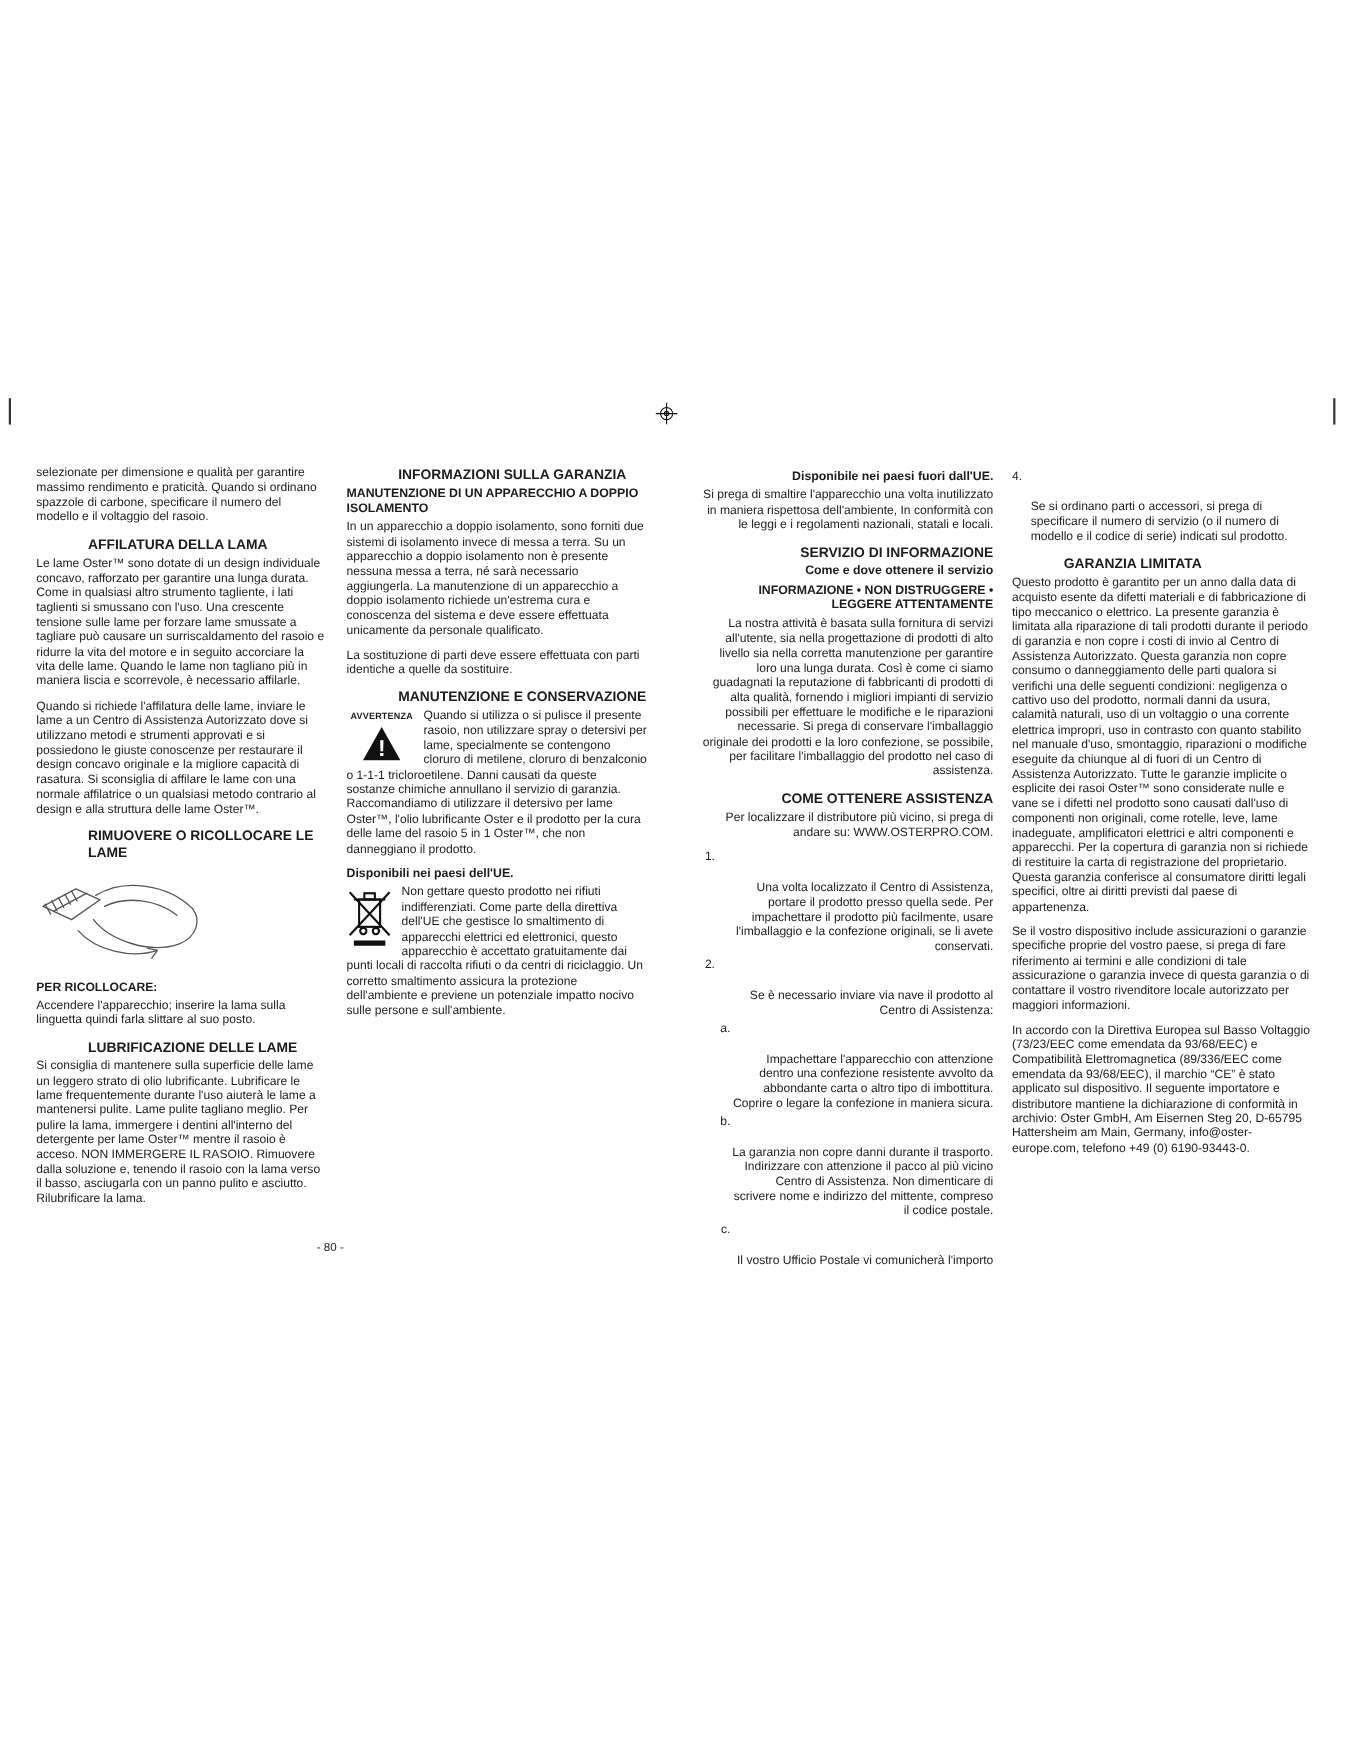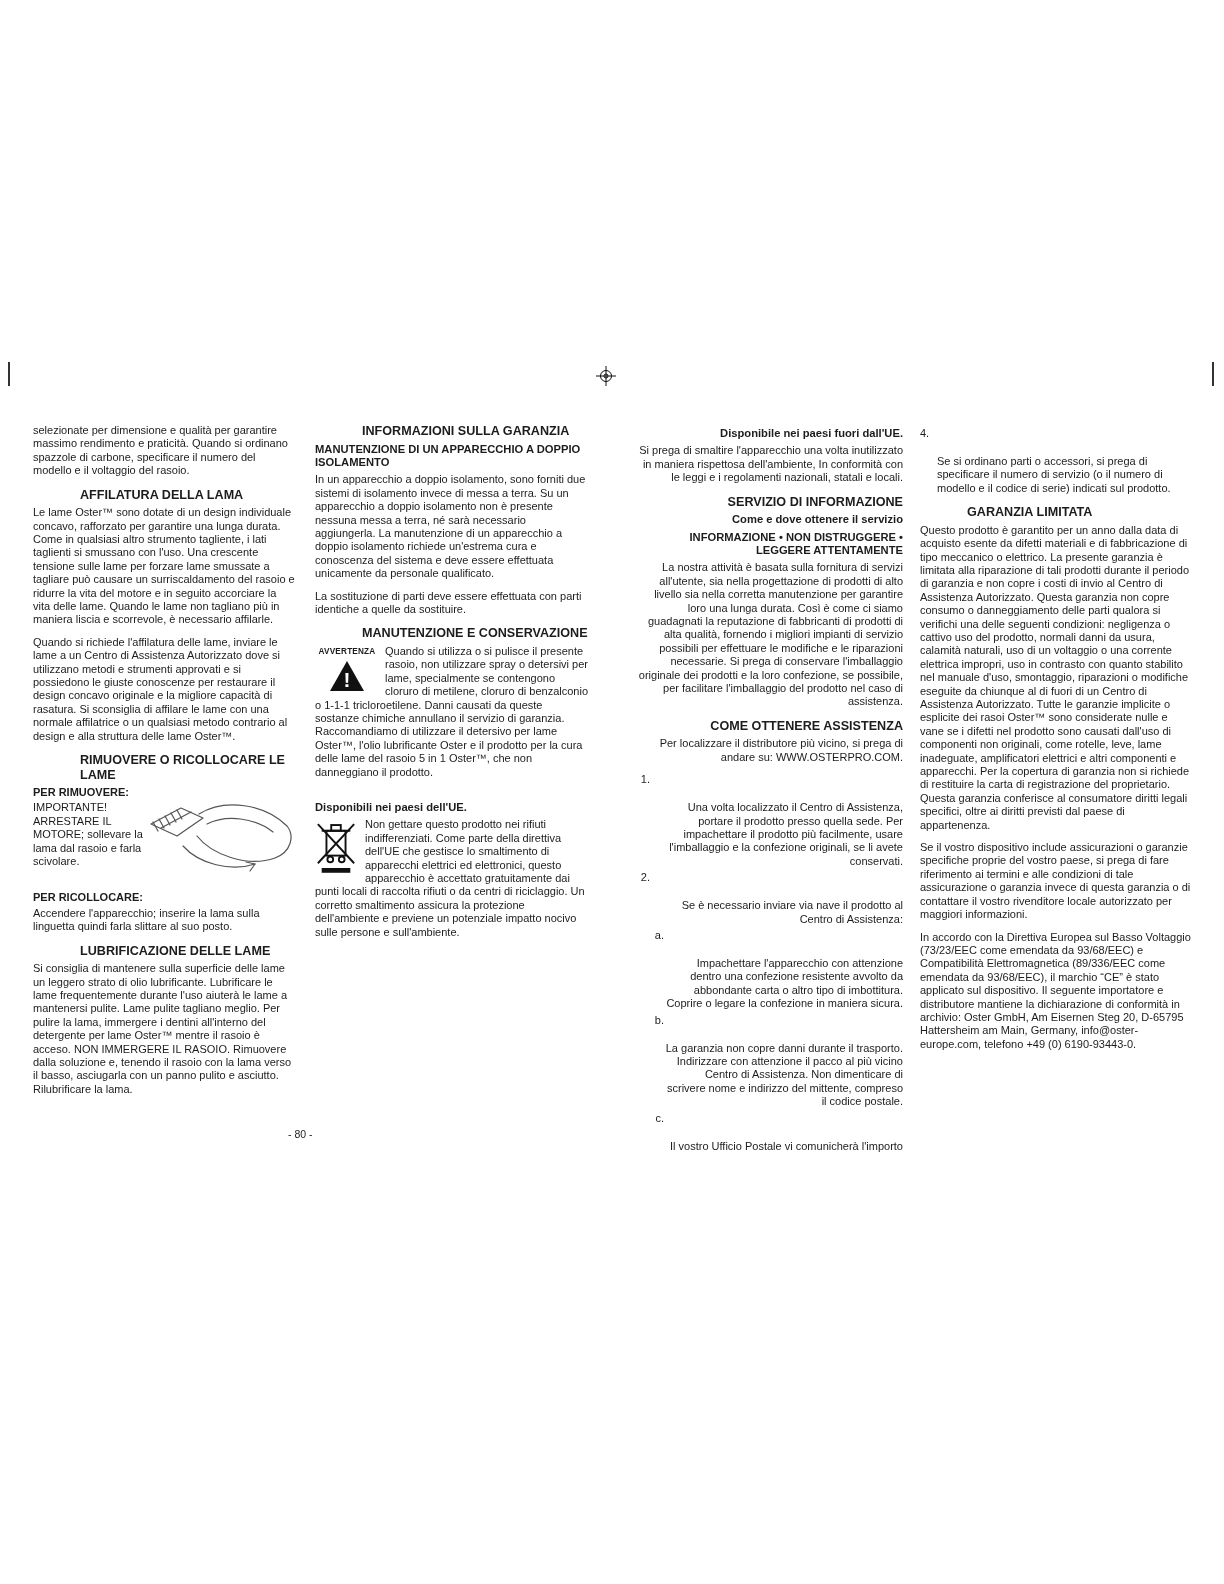--- a/index.html
+++ b/index.html
@@ -55,21 +55,21 @@
     margin: 2px 8px 2px 0;
     display: flex; align-items: center; justify-content: center;
   }
   .dbl-ins-icon .inner {
     width: 10px; height: 8px;
     border: 1.6px solid #111;
     display: block;
   }
 
   
-  .warn-wrap { margin-bottom: 22px; overflow: visible; }
+  .warn-wrap { margin-bottom: 9px; overflow: visible; }
   .warn-icon-block {
     float: left;
     width: 64px;
     margin: 0 6px 2px 0;
     text-align: center;
   }
   .warn-label {
     display: block;
     font-size: 8.2px;
     font-weight: bold;
@@ -154,24 +154,20 @@
 
   <div class="col col1">
     <p>selezionate per dimensione e qualità per garantire massimo rendimento e praticità. Quando si ordinano spazzole di carbone, specificare il numero del modello e il voltaggio del rasoio.</p>
 
     <div class="h-section">AFFILATURA DELLA LAMA</div>
     <p>Le lame Oster™ sono dotate di un design individuale concavo, rafforzato per garantire una lunga durata. Come in qualsiasi altro strumento tagliente, i lati taglienti si smussano con l'uso. Una crescente tensione sulle lame per forzare lame smussate a tagliare può causare un surriscaldamento del rasoio e ridurre la vita del motore e in seguito accorciare la vita delle lame. Quando le lame non tagliano più in maniera liscia e scorrevole, è necessario affilarle.</p>
     <p>Quando si richiede l'affilatura delle lame, inviare le lame a un Centro di Assistenza Autorizzato dove si utilizzano metodi e strumenti approvati e si possiedono le giuste conoscenze per restaurare il design concavo originale e la migliore capacità di rasatura. Si sconsiglia di affilare le lame con una normale affilatrice o un qualsiasi metodo contrario al design e alla struttura delle lame Oster™.</p>
 
     <div class="h-section">RIMUOVERE O RICOLLOCARE LE LAME</div>
     <div class="remove-row">
-      <div class="remove-text">
-        <p class="bold">PER RIMUOVERE:</p>
-        <p>IMPORTANTE! ARRESTARE IL MOTORE; sollevare la lama dal rasoio e farla scivolare.</p>
-      </div>
       <div class="remove-fig">
         <svg width="148" height="94" viewBox="0 0 148 94">
           <g fill="none" stroke="#555" stroke-width="1.2" stroke-linejoin="round" stroke-linecap="round">
             <path d="M6 34 l5 9 M12 31 l5 9 M18 28 l5 9 M24 25 l5 9 M30 22 l5 9"></path>
             <path d="M4 36 L34 20 L56 30 L30 48 Z"></path>
             <path d="M14 40 L44 24"></path>
             <path d="M52 26 C78 10 118 16 140 38 C148 48 144 64 128 70 C100 80 64 66 50 48"></path>
             <path d="M60 36 C80 26 108 30 126 44"></path>
             <path d="M36 58 C52 76 84 84 108 76"></path>
             <path d="M108 76 l-9 -2 m9 2 l-5 7"></path>

